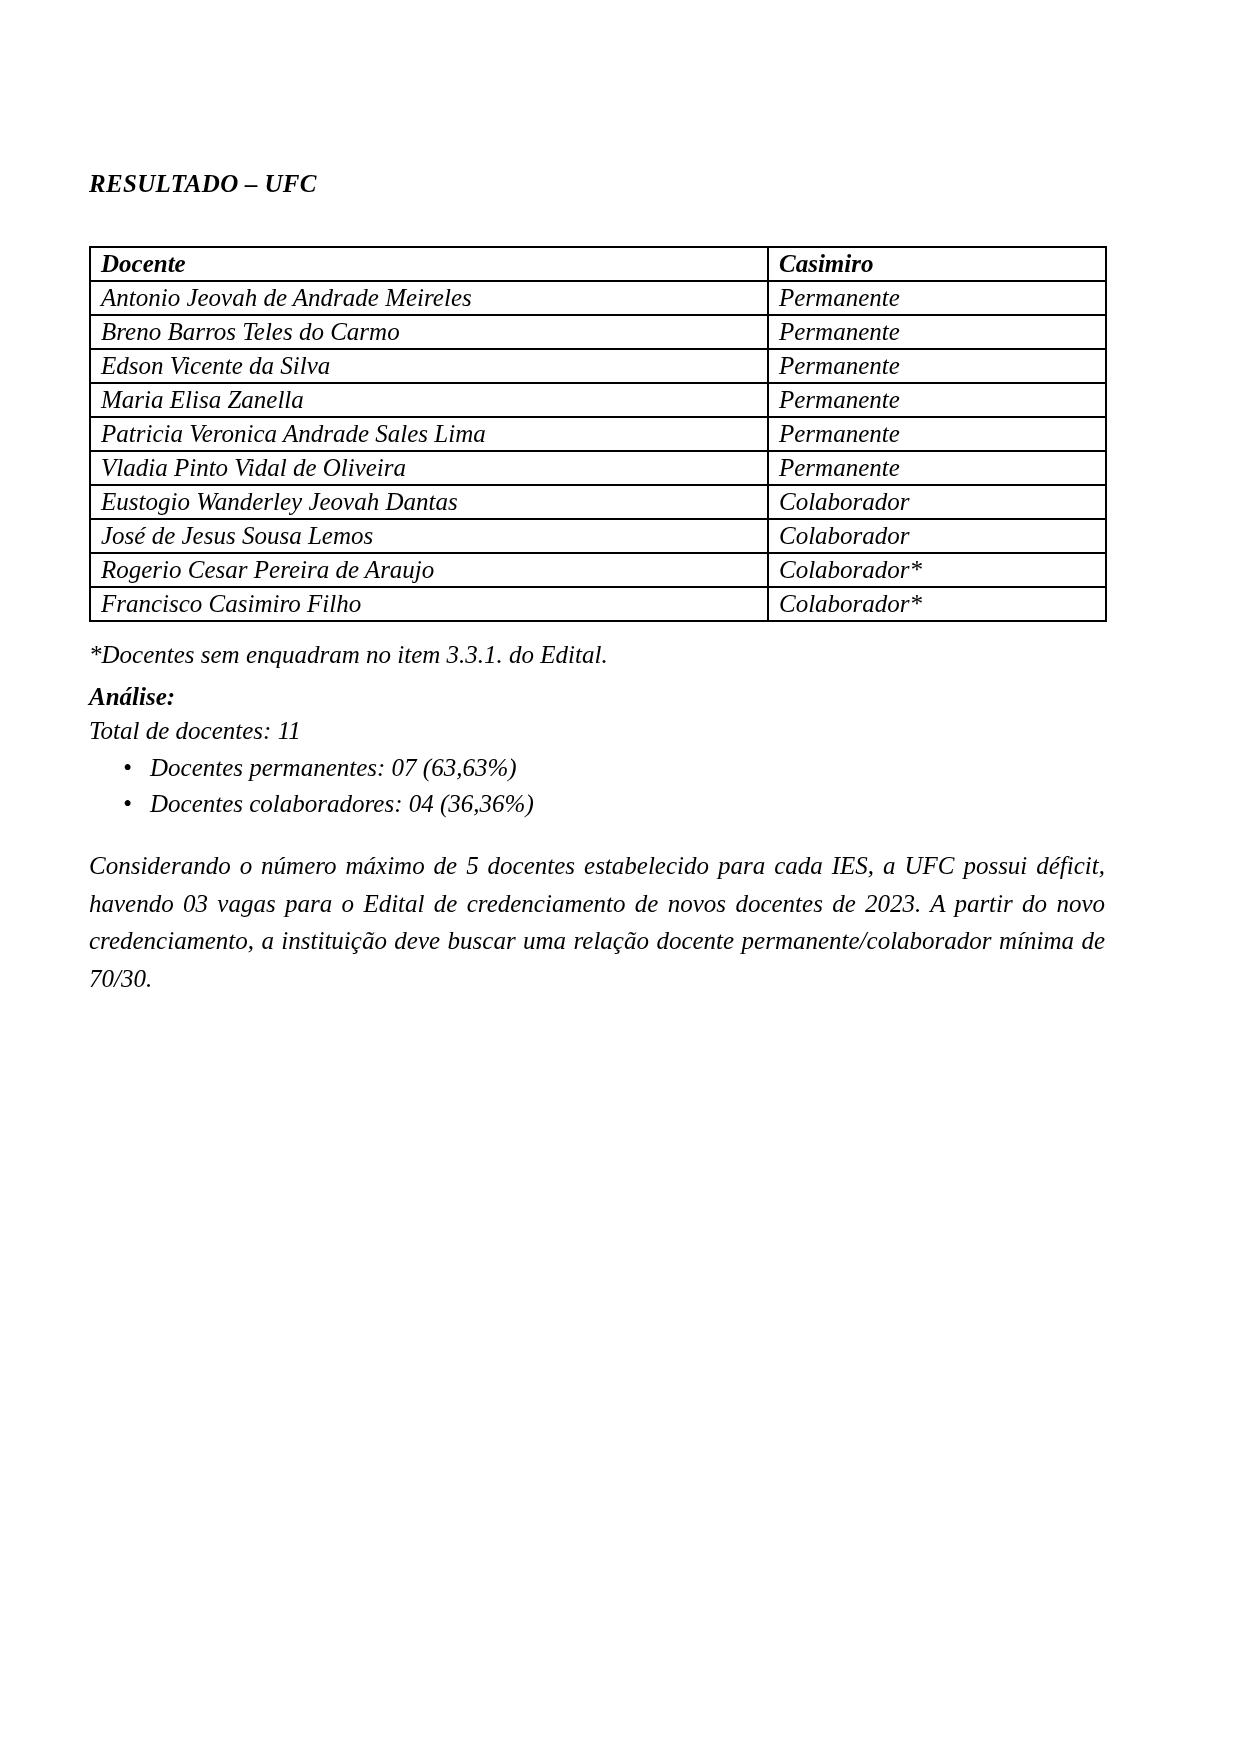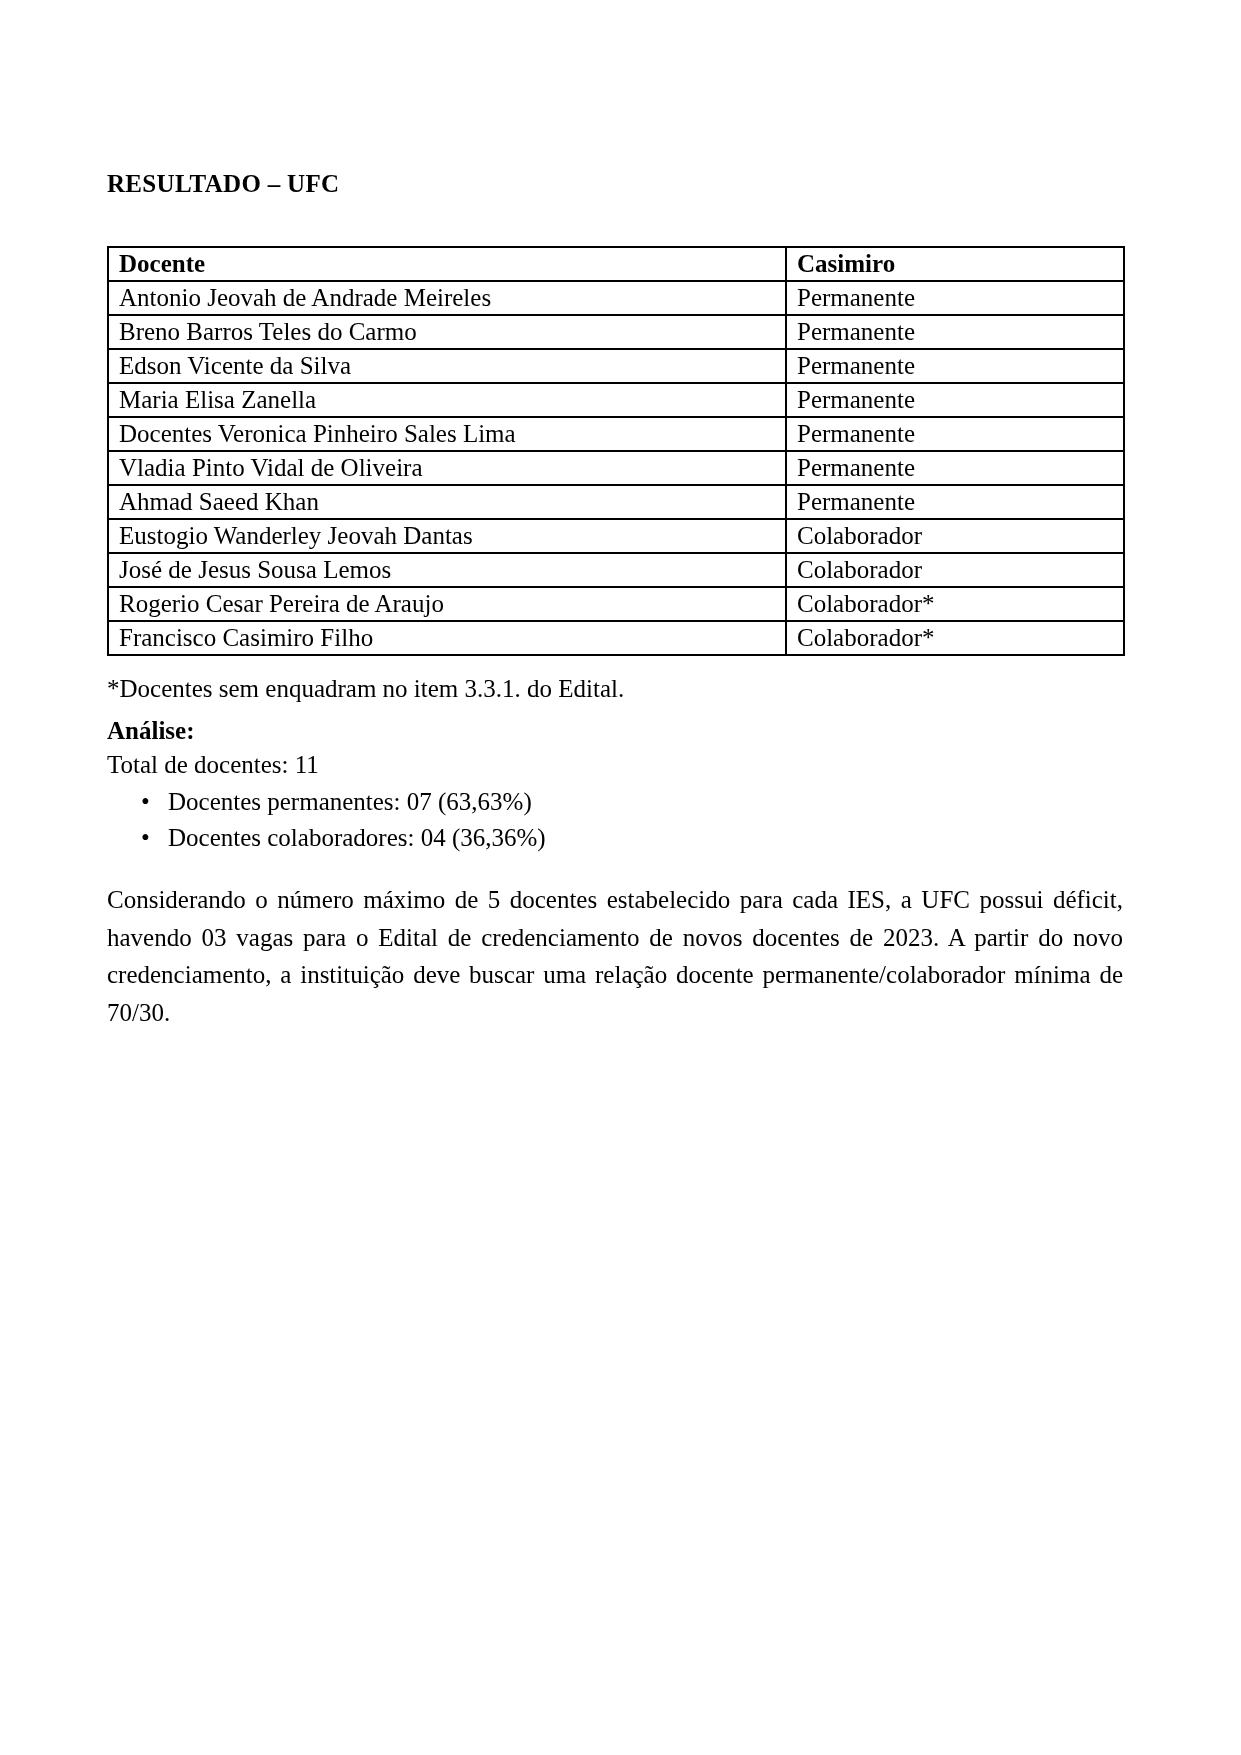--- a/index.html
+++ b/index.html
@@ -10,23 +10,24 @@
   }
   .page {
     position: relative;
     width: 1241px;
     height: 1755px;
     background: #ffffff;
     overflow: hidden;
   }
   .content {
     position: absolute;
-    left: 107px;
+    left: 89px;
     top: 0;
     width: 1016px;
+    font-style: italic;
   }
   .doc-title {
     margin-top: 170px;
     font-size: 25px;
     font-weight: bold;
     line-height: 27px;
     letter-spacing: 0.3px;
   }
   table.docentes {
     margin-top: 49px;
@@ -120,29 +121,25 @@
           </tr>
           <tr>
             <td>Edson Vicente da Silva</td>
             <td>Permanente</td>
           </tr>
           <tr>
             <td>Maria Elisa Zanella</td>
             <td>Permanente</td>
           </tr>
           <tr>
-            <td>Docentes Veronica Pinheiro Sales Lima</td>
+            <td>Patricia Veronica Andrade Sales Lima</td>
             <td>Permanente</td>
           </tr>
           <tr>
             <td>Vladia Pinto Vidal de Oliveira</td>
-            <td>Permanente</td>
-          </tr>
-          <tr>
-            <td>Ahmad Saeed Khan</td>
             <td>Permanente</td>
           </tr>
           <tr>
             <td>Eustogio Wanderley Jeovah Dantas</td>
             <td>Colaborador</td>
           </tr>
           <tr>
             <td>José de Jesus Sousa Lemos</td>
             <td>Colaborador</td>
           </tr>

